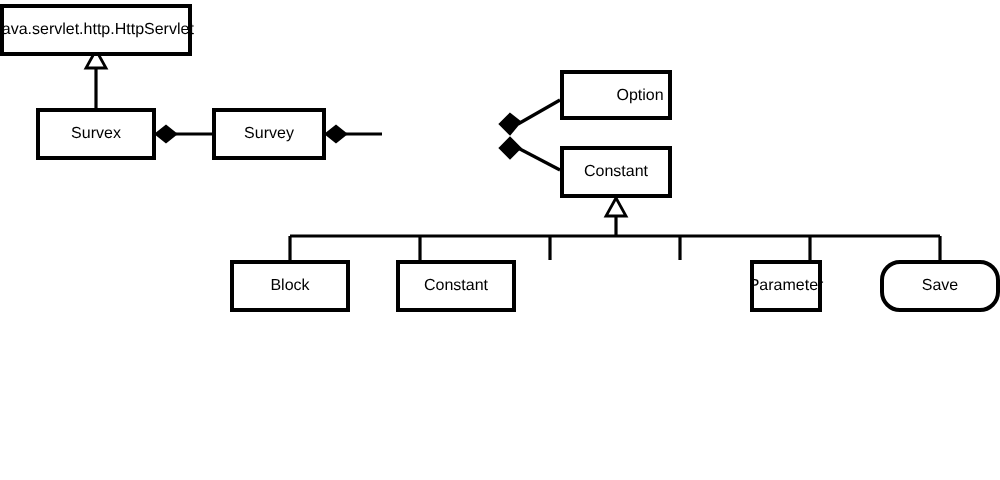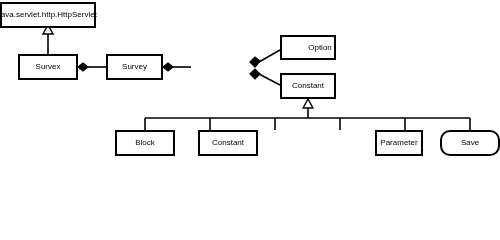--- a/index.html
+++ b/index.html
@@ -120,21 +120,21 @@
   <div class="node" style="left:115px; top:130px; width:60px; height:26px;">
     <span class="node-label">Block</span>
   </div>
 
   <div class="node" style="left:180px; top:130px; width:60px; height:26px;margin-left:18px;">
     <span class="node-label">Constant</span>
   </div>
 
 
 
-  <div class="node" style="left:375px; top:130px; width:48px; height:26px;">
+  <div class="node" style="left:375px; top:130px; width:36px; height:26px;">
     <span class="node-label">Parameter</span>
   </div>
 
   <div class="node" style="left:440px; top:130px; width:60px; height:26px;border-radius:10px;">
     <span class="node-label">Save</span>
   </div>
 
 </div>
 
 </body></html>

